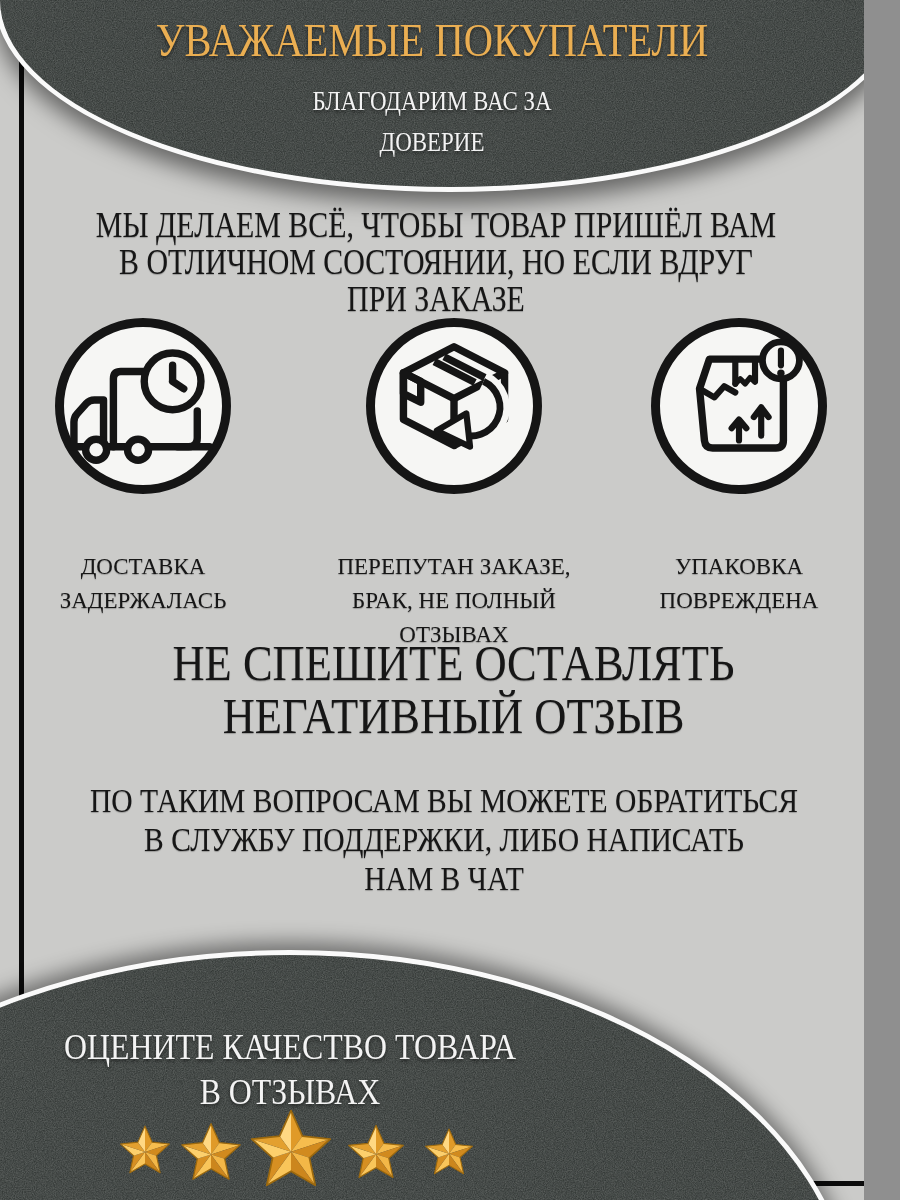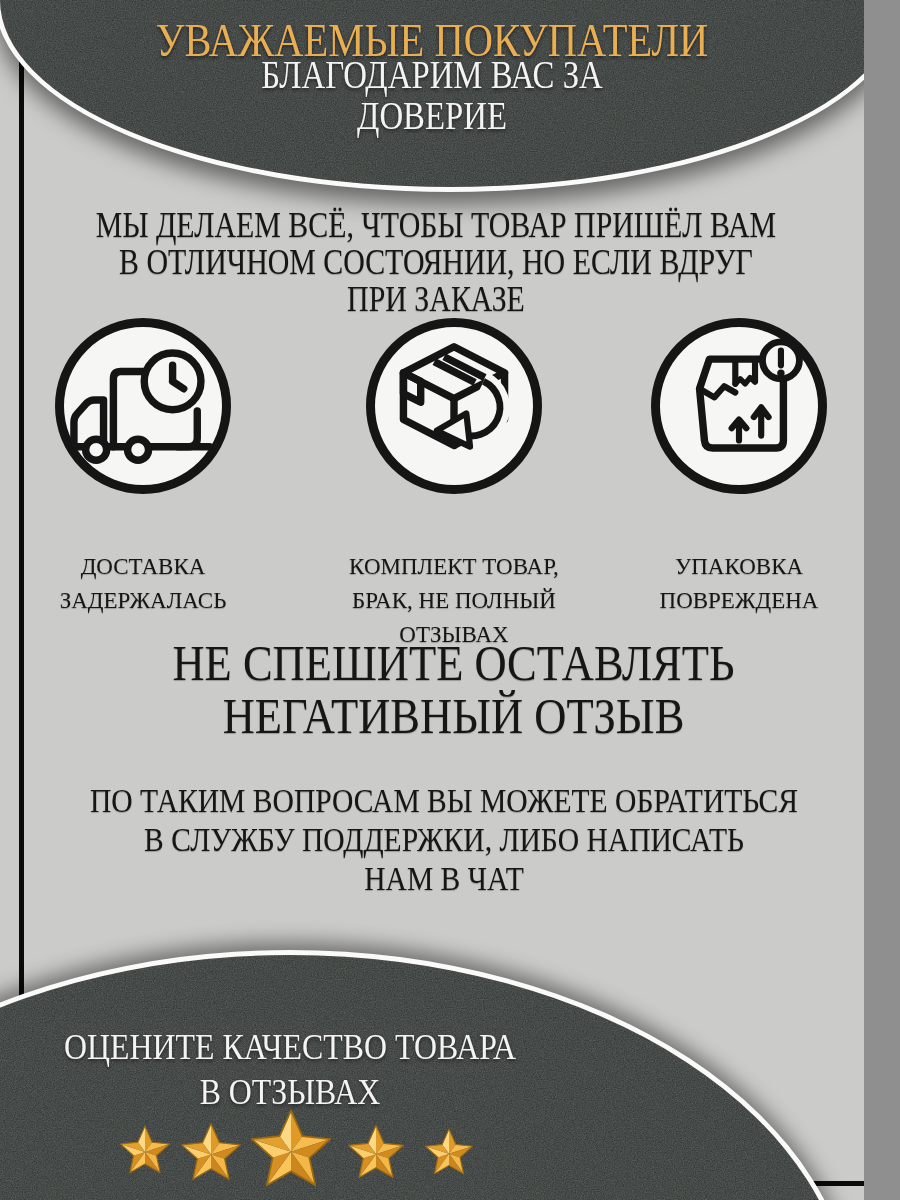--- a/index.html
+++ b/index.html
@@ -13,21 +13,21 @@
   .panel.top{left:-5px;top:-192px;width:910px;height:384px;
     box-shadow:0 12px 22px rgba(0,0,0,.5);}
   .panel.bottom{left:-275px;top:950px;width:1130px;height:740px;
     box-shadow:0 -8px 20px rgba(0,0,0,.45);}
   .noise{position:absolute;left:0;top:0;width:100%;height:100%;display:block;}
   .layer{position:absolute;left:0;right:0;z-index:3;text-align:center;}
   .ln{white-space:nowrap;}
   .title{top:16px;font-size:46px;line-height:50px;color:var(--accent-gold,#eaae52);
     text-shadow:0 2px 4px rgba(0,0,0,.55);}
   .title .ln{transform:scaleX(.88);}
-  .subtitle{top:54px;font-size:40px;line-height:41px;color:var(--text-light,#f3f3f3);
+  .subtitle{top:80px;font-size:28px;line-height:41px;color:var(--text-light,#f3f3f3);
     text-shadow:0 2px 4px rgba(0,0,0,.55);}
   .subtitle .ln{transform:scaleX(.82);}
   .dark-text{color:var(--text-dark,#161616);text-shadow:0 1px 1px rgba(0,0,0,.25);}
   .intro{top:207px;font-size:36px;line-height:37px;padding-left:8px;}
   .intro .ln{transform:scaleX(.83);}
   .headline{top:637px;font-size:50px;line-height:53px;padding-left:43px;}
   .headline .ln{transform:scaleX(.89);}
   .support{top:781px;font-size:34px;line-height:39px;padding-left:24px;}
   .support .ln{transform:scaleX(.87);}
   .issue{position:absolute;top:318px;width:176px;z-index:3;}
@@ -115,21 +115,21 @@
           <path d="M101,33 V71 L60,92"></path>
           <path d="M44,24 l33,17 M52,20 l33,17"></path>
           <path d="M19,33 l14,7 v17 l-14,-7 z"></path>
         </g>
         <path d="M84,40 A23,23 0 1 1 64,82" fill="none" stroke="#f6f6f4" stroke-width="16"></path>
         <path d="M84,40 A23,23 0 1 1 64,82" fill="none" stroke="#151515" stroke-width="5.5"></path>
         <polygon points="46,80 70,66 73,93" fill="#f6f6f4" stroke="#151515" stroke-width="5" stroke-linejoin="round"></polygon>
       </svg>
     </div>
     <div class="label dark-text">
-      <div class="ln">КОМПЛЕКТ ТОВАР,</div>
+      <div class="ln">ПЕРЕПУТАН ЗАКАЗЕ,</div>
       <div class="ln">БРАК, НЕ ПОЛНЫЙ</div>
       <div class="ln">ОТЗЫВАХ</div>
     </div>
   </div>
 
   <div class="issue" id="issue-2">
     <div class="circle">
       <svg width="148" height="148" viewBox="0 0 120 120">
         <g fill="none" stroke="#151515" stroke-width="6" stroke-linejoin="round" stroke-linecap="round">
           <path d="M36,22 L28,46 L32,88 q0.6,6 6.6,6 H90 q6,0 6,-6 V28 q0,-6 -6,-6 Z"></path>

